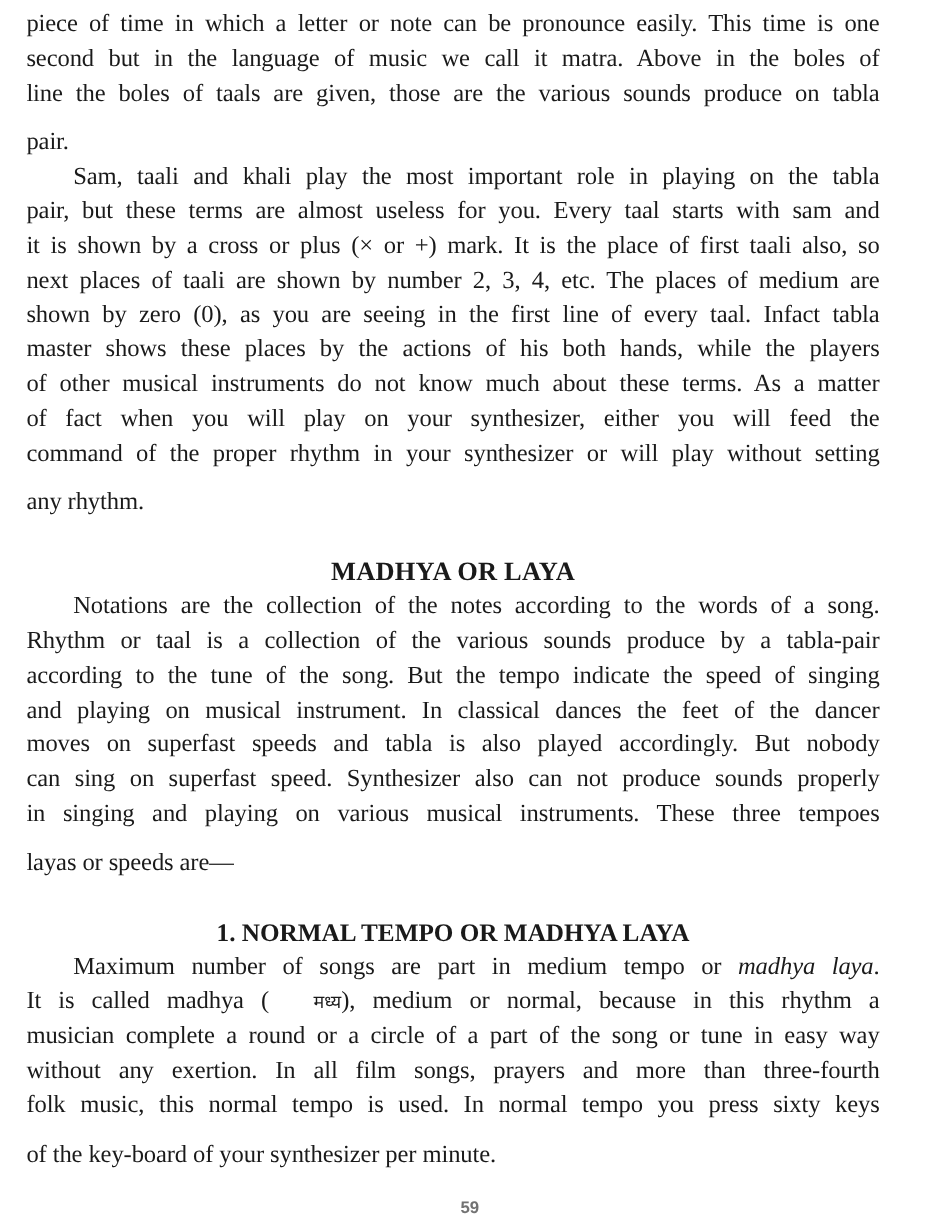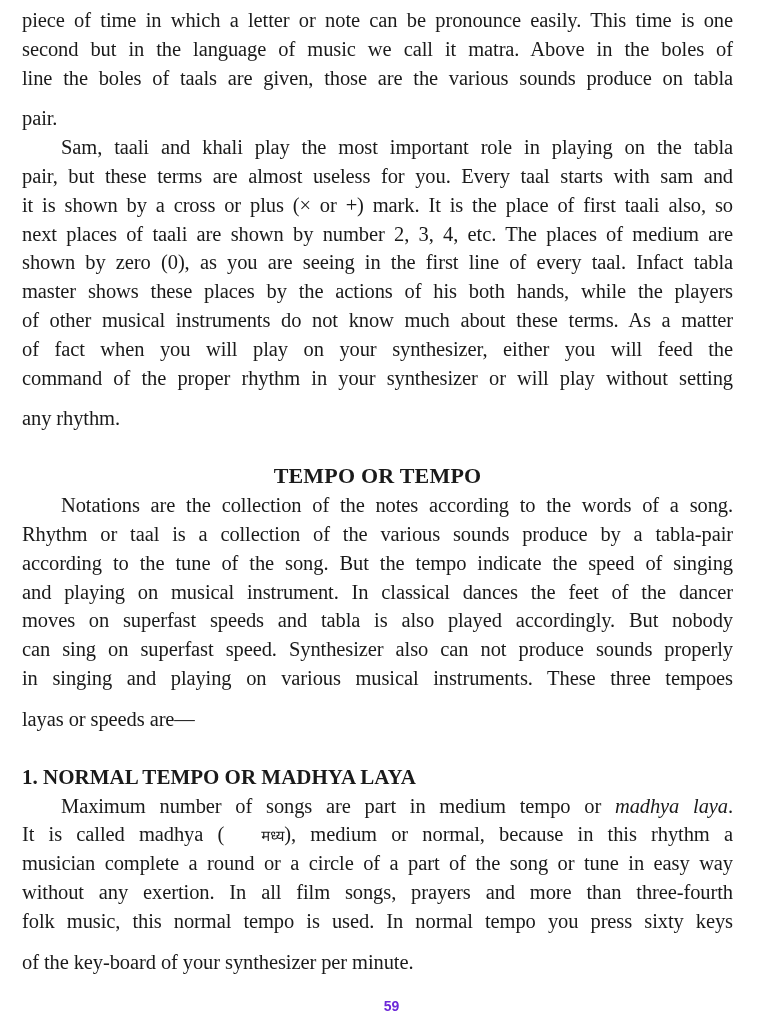--- a/index.html
+++ b/index.html
@@ -45,36 +45,36 @@
       display: block;
       text-align: center;
       font-weight: bold;
       font-size: 22px;
       line-height: 30px;
       height: 30px;
       letter-spacing: 0.2px;
     }
     .heading-left {
       display: block;
-      text-align: left;
+      text-align: center;
       font-weight: bold;
       font-size: 21px;
       line-height: 30px;
       height: 30px;
     }
     .page-number {
       position: absolute;
       top: 998px;
       left: 0;
       width: 783px;
       text-align: center;
       font-family: "Liberation Sans", "DejaVu Sans", sans-serif;
       font-weight: bold;
       font-size: 14px;
-      color: #6d28d9;
+      color: #737373;
     }
     em { font-style: italic; }
     .deva {
       font-family: "DejaVu Sans", sans-serif;
       font-size: 15px;
       margin-left: 37px;
     }
   </style>
 </head>
 <body>
@@ -97,21 +97,21 @@
     <span class="line">master shows these places by the actions of his both hands, while the players</span>
     <span class="line">of other musical instruments do not know much about these terms. As a matter</span>
     <span class="line">of fact when you will play on your synthesizer, either you will feed the</span>
     <span class="line">command of the proper rhythm in your synthesizer or will play without setting</span>
     <span class="line last">any rhythm.</span>
   </div>
 
   <div class="section-gap"></div>
 
   <div>
-    <h2 class="heading-center" style="margin:0;">TEMPO OR TEMPO</h2>
+    <h2 class="heading-center" style="margin:0;">MADHYA OR LAYA</h2>
     <span class="line indent">Notations are the collection of the notes according to the words of a song.</span>
     <span class="line">Rhythm or taal is a collection of the various sounds produce by a tabla-pair</span>
     <span class="line">according to the tune of the song. But the tempo indicate the speed of singing</span>
     <span class="line">and playing on musical instrument. In classical dances the feet of the dancer</span>
     <span class="line">moves on superfast speeds and tabla is also played accordingly. But nobody</span>
     <span class="line">can sing on superfast speed. Synthesizer also can not produce sounds properly</span>
     <span class="line">in singing and playing on various musical instruments. These three tempoes</span>
     <span class="line last">layas or speeds are—</span>
   </div>
 

